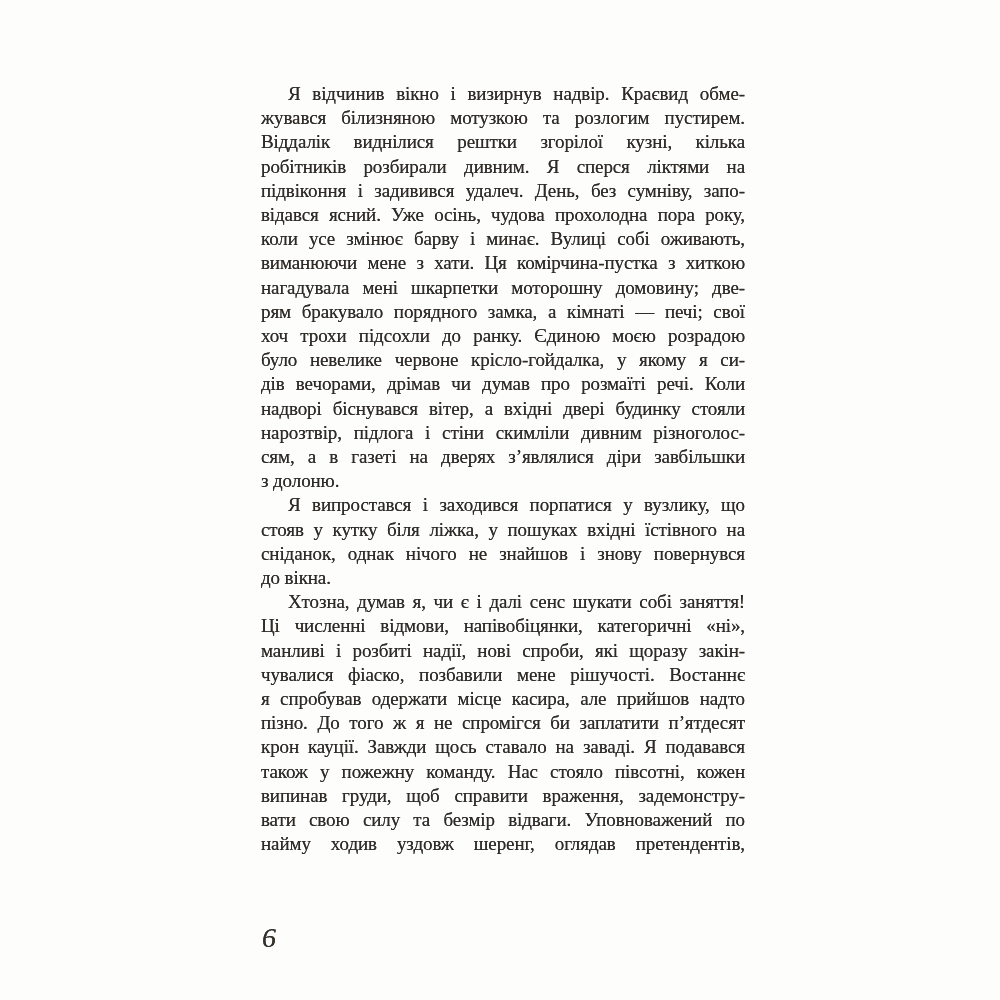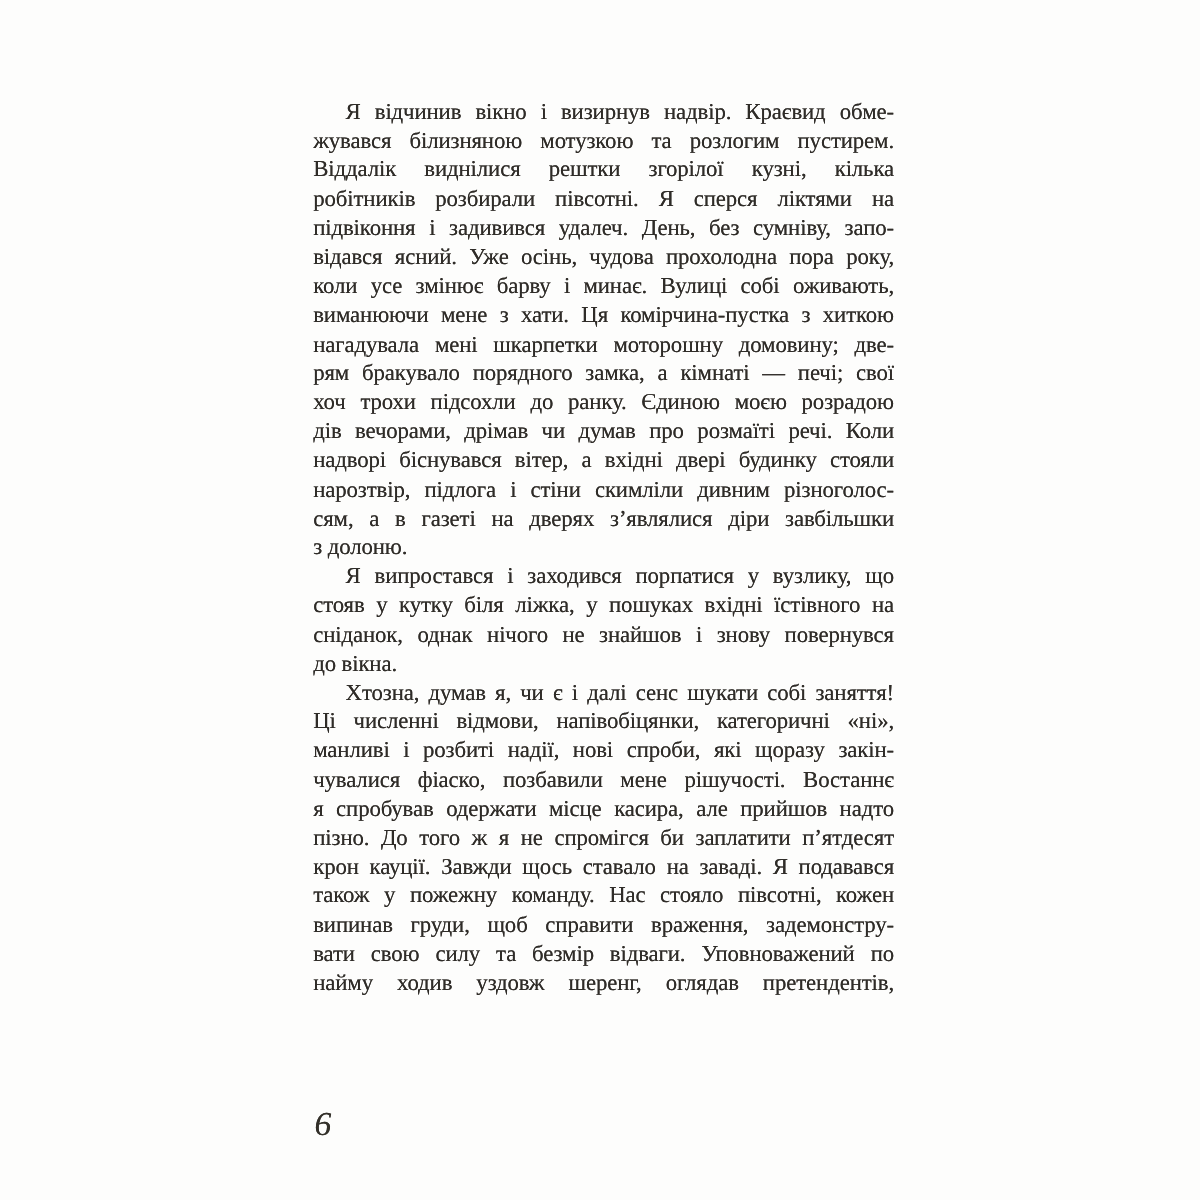--- a/index.html
+++ b/index.html
@@ -49,28 +49,29 @@
 </head>
 <body>
 
 <div class="book-page">
   <div class="text-block">
 
     <div>
       <div class="line indent">Я відчинив вікно і визирнув надвір. Краєвид обме-</div>
       <div class="line">жувався білизняною мотузкою та розлогим пустирем.</div>
       <div class="line">Віддалік виднілися рештки згорілої кузні, кілька</div>
-      <div class="line">робітників розбирали півсотні. Я сперся ліктями на</div>
+      <div class="line">робітників розбирали дивним. Я сперся ліктями на</div>
       <div class="line">підвіконня і задивився удалеч. День, без сумніву, запо-</div>
       <div class="line">відався ясний. Уже осінь, чудова прохолодна пора року,</div>
       <div class="line">коли усе змінює барву і минає. Вулиці собі оживають,</div>
       <div class="line">виманюючи мене з хати. Ця комірчина-пустка з хиткою</div>
       <div class="line">нагадувала мені шкарпетки моторошну домовину; две-</div>
       <div class="line">рям бракувало порядного замка, а кімнаті — печі; свої</div>
       <div class="line">хоч трохи підсохли до ранку. Єдиною моєю розрадою</div>
+      <div class="line">було невелике червоне крісло-гойдалка, у якому я си-</div>
       <div class="line">дів вечорами, дрімав чи думав про розмаїті речі. Коли</div>
       <div class="line">надворі біснувався вітер, а вхідні двері будинку стояли</div>
       <div class="line">нарозтвір, підлога і стіни скимліли дивним різноголос-</div>
       <div class="line">сям, а в газеті на дверях з’являлися діри завбільшки</div>
       <div class="line end">з долоню.</div>
     </div>
 
     <div>
       <div class="line indent">Я випростався і заходився порпатися у вузлику, що</div>
       <div class="line">стояв у кутку біля ліжка, у пошуках вхідні їстівного на</div>

